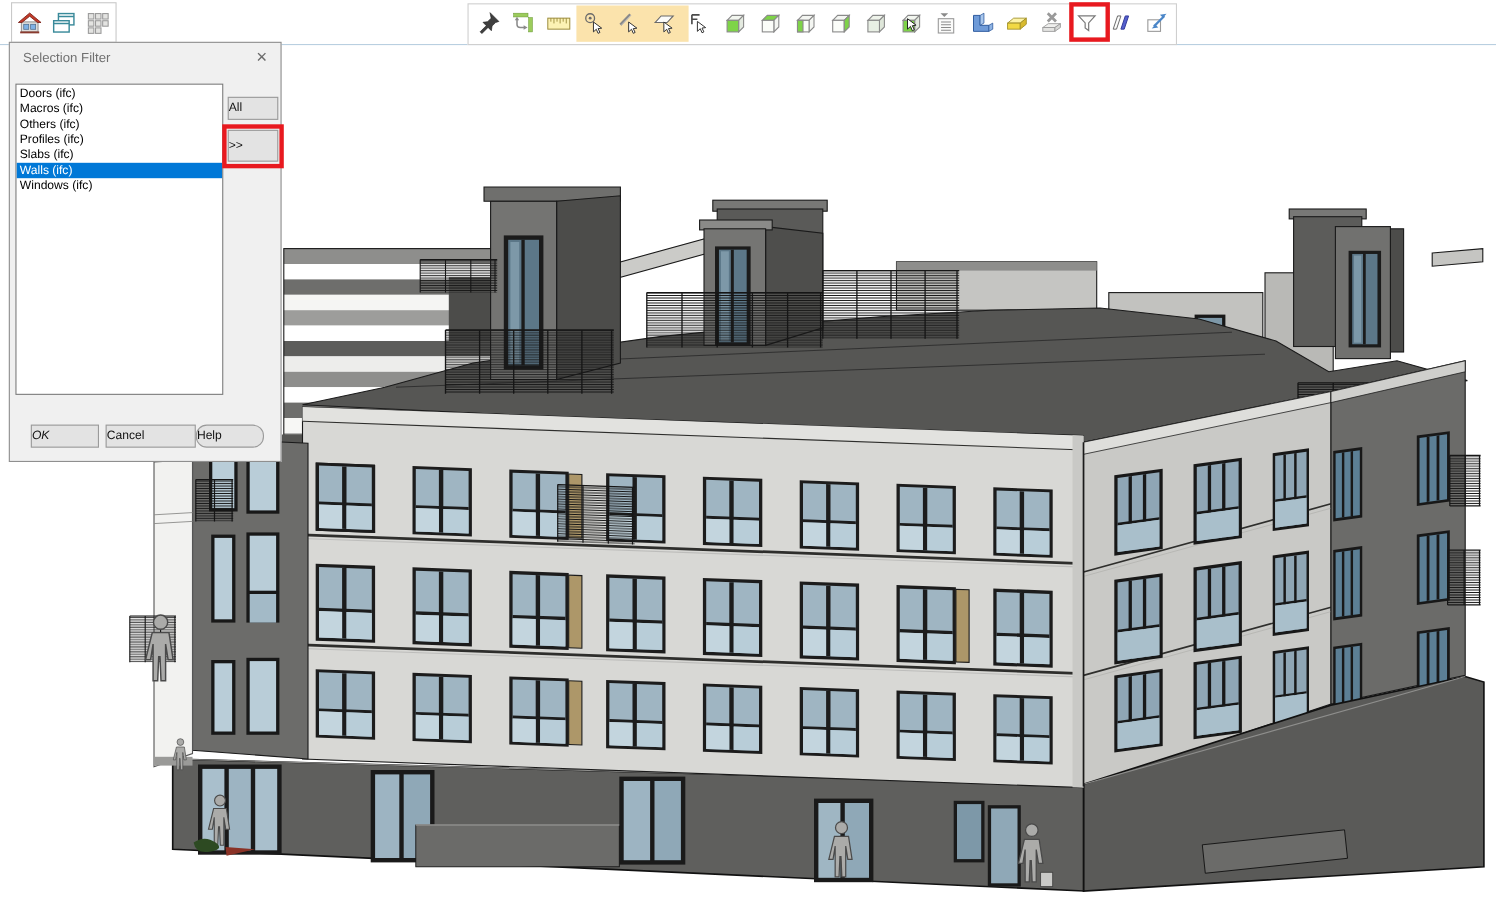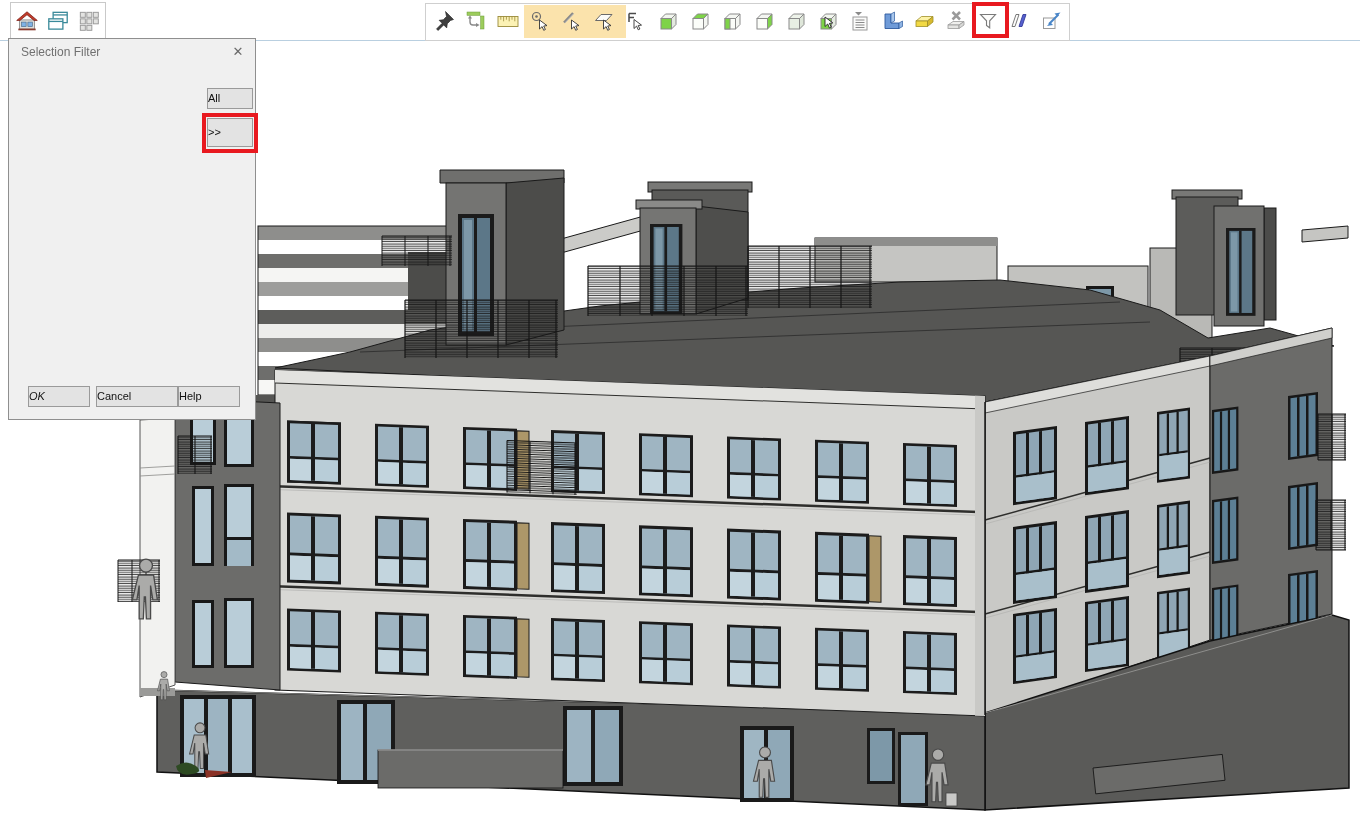--- a/index.html
+++ b/index.html
@@ -24,21 +24,21 @@
   .listbox{position:absolute;left:5px;top:37px;width:189px;height:283px;background:#fff;
            border:1px solid #7a7a7a;box-sizing:border-box;overflow:hidden;padding-top:1px;}
   .lb-item{height:14px;line-height:14px;padding-left:3px;white-space:nowrap;}
   .lb-item.selected{background:#0078d7;color:#fff;}
   .btn{position:absolute;background:#e3e3e3;border:1px solid #9a9a9a;box-sizing:border-box;
        font-size:11px;text-align:left;color:#111;font-family:"Liberation Sans",sans-serif;}
   .btn-all{left:198px;top:49px;width:46px;height:21px;line-height:19px;}
   .btn-more{left:198px;top:79px;width:46px;height:29px;line-height:27px;}
   .btn-ok{left:19px;top:347px;width:62px;height:21px;line-height:19px;font-style:italic;}
   .btn-cancel{left:87px;top:347px;width:82px;height:21px;line-height:19px;}
-  .btn-help{left:169px;top:347px;width:62px;height:21px;line-height:19px;}
+  .btn-help{left:169px;top:347px;width:62px;height:21px;line-height:19px;border-radius:10px;}
   .scene{position:absolute;left:0;top:40px;width:1360px;height:785px;}
 </style>
 </head>
 <body>
 
 <div class="screen">
 
   <div class="topstrip">
 
     <div class="qbox">
@@ -521,20 +521,29 @@
 
       <path d="M176,766 q10,-7 20,0 q8,6 -4,8 q-14,3 -16,-8 z" fill="#2d4a22"></path>
       <polygon points="205,770 232,772 206,778" fill="#8a3226"></polygon>
     </g>
   </svg>
 
   <div class="dialog">
     <div class="dlg-title">Selection Filter</div>
     <div class="dlg-close">✕</div>
 
+    <div class="listbox">
+      <div class="lb-item">Doors (ifc)</div>
+      <div class="lb-item">Macros (ifc)</div>
+      <div class="lb-item">Others (ifc)</div>
+      <div class="lb-item">Profiles (ifc)</div>
+      <div class="lb-item">Slabs (ifc)</div>
+      <div class="lb-item selected">Walls (ifc)</div>
+      <div class="lb-item">Windows (ifc)</div>
+    </div>
 
     <div class="btn btn-all">All</div>
     <div class="btn btn-more">&gt;&gt;</div>
     <div class="redbox" style="left:193px;top:74px;width:56px;height:40px;"></div>
 
     <div class="btn btn-ok">OK</div>
     <div class="btn btn-cancel">Cancel</div>
     <div class="btn btn-help">Help</div>
   </div>
 

